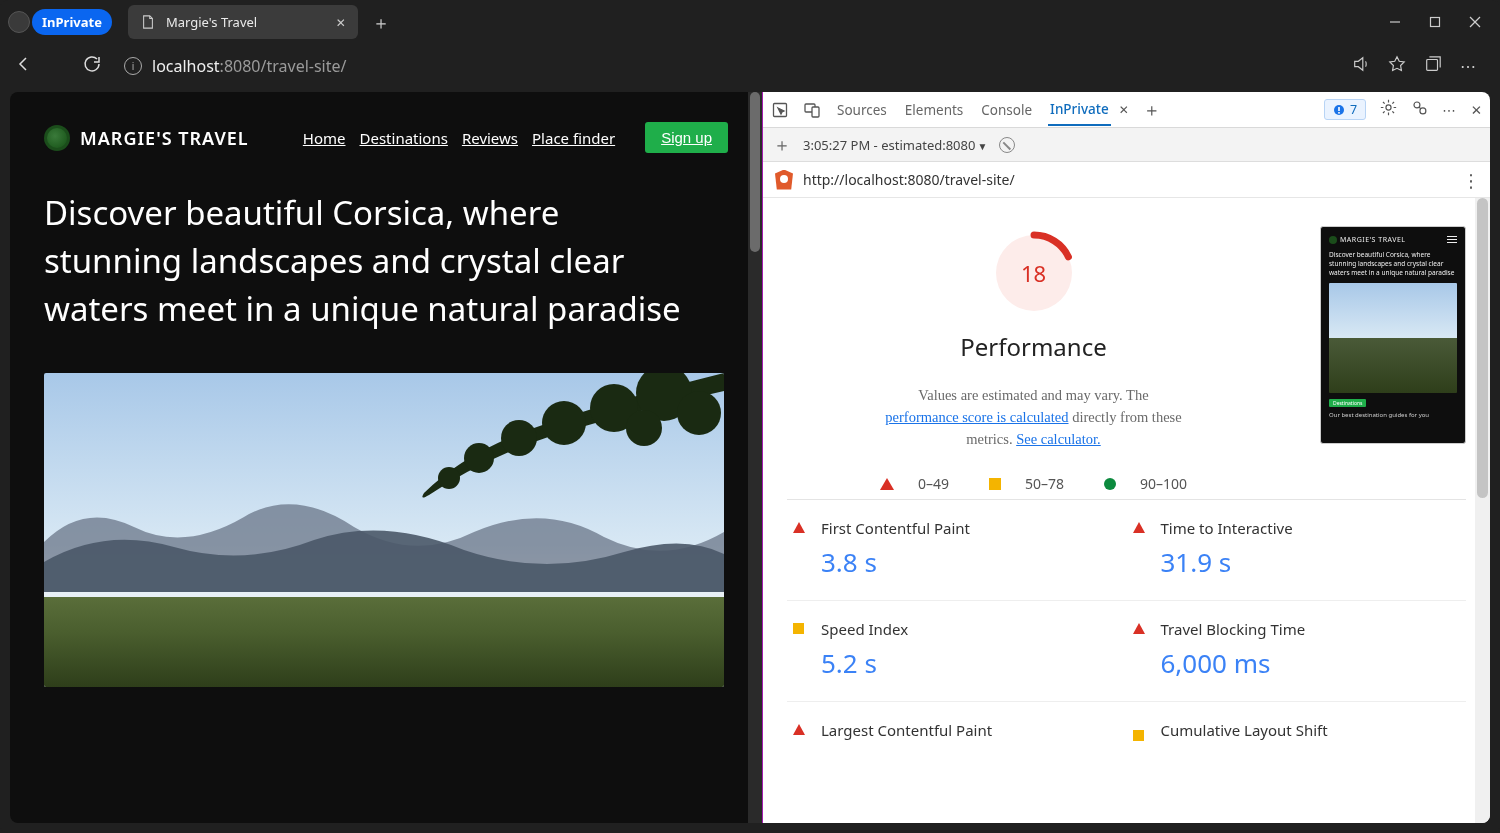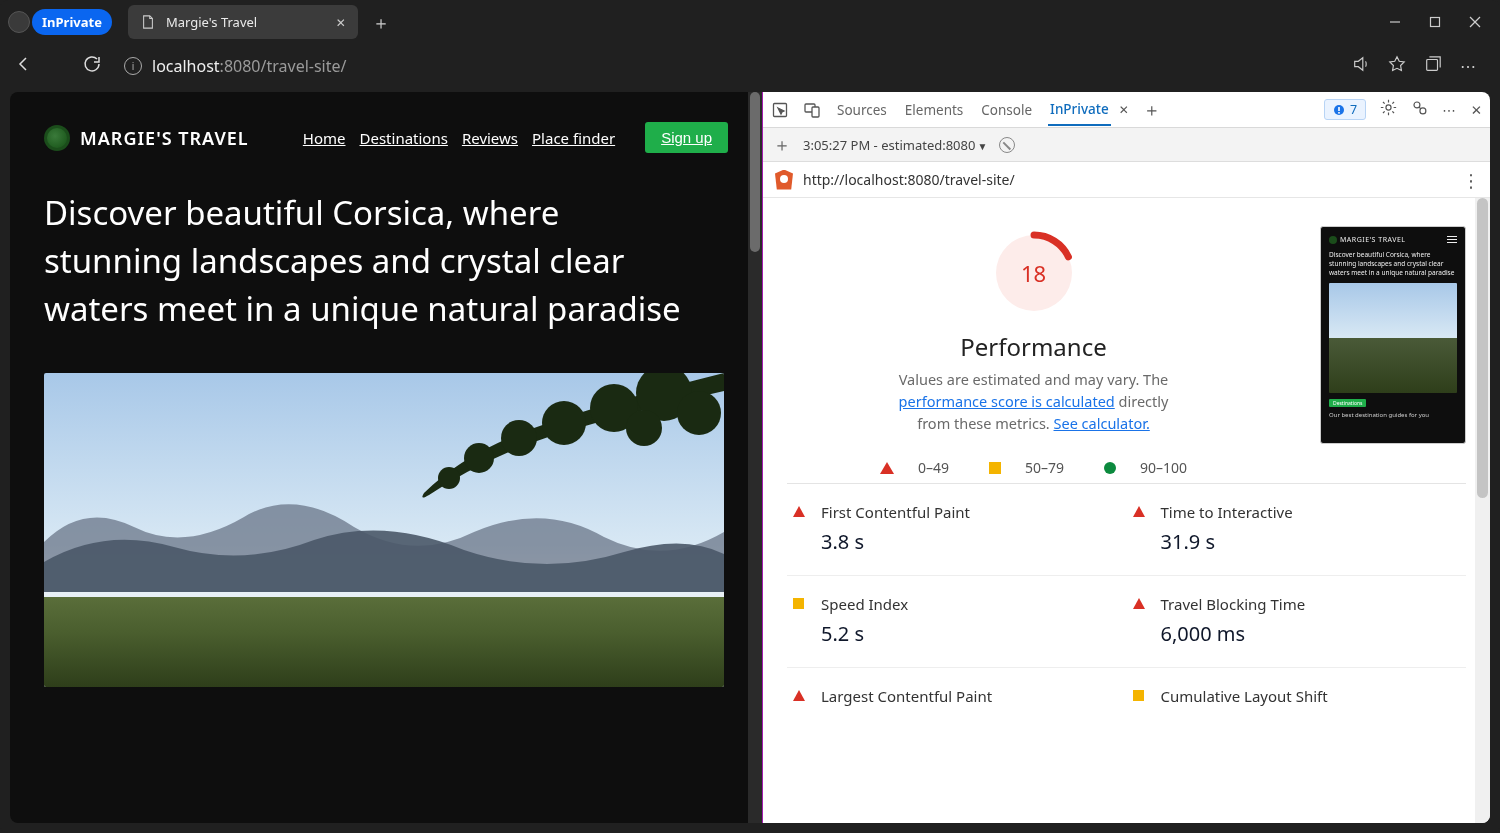--- a/index.html
+++ b/index.html
@@ -76,21 +76,21 @@
   .lh-body { flex:1; overflow:auto; padding:28px 24px 10px; position:relative;}
   .lh-scrollbar { position:absolute; top:0; right:0; width:15px; height:100%; background:#f0f0f0;}
   .lh-scrollbar-thumb { position:absolute; top:0; left:2px; width:11px; height:300px; background:#c4c4c4; border-radius:6px;}
 
   .lh-summary { display:flex; gap:40px; }
   .lh-score-col { flex:1; display:flex; flex-direction:column; align-items:center; }
   .gauge-wrap { width:86px; height:86px; position:relative; margin-top:4px;}
   .gauge-wrap svg { transform:rotate(-90deg);}
   .gauge-score { position:absolute; inset:0; display:flex; align-items:center; justify-content:center; font-size:22px; color:#d93025; font-weight:400;}
   .gauge-label { font-size:24px; color:#222; margin-top:14px;}
-  .score-desc { font-size:14.5px; color:#6a6a6a; text-align:center; margin-top:6px; line-height:1.5; max-width:300px;}
+  .score-desc { font-size:14.5px; color:#6a6a6a; text-align:center; margin-top:22px; line-height:1.5; max-width:300px;font-family:Liberation Serif, serif;}
   .score-desc a { color:#1a73e8; text-decoration:underline;}
   .score-legend { display:flex; gap:40px; margin:24px 0 6px; font-size:14px; color:#555;}
   .leg-item { display:flex; align-items:center; gap:24px;}
   .leg-tri { width:0; height:0; border-left:7px solid transparent; border-right:7px solid transparent; border-bottom:12px solid #d93025;}
   .leg-sq { width:12px; height:12px; background:#f4b400;}
   .leg-cir { width:12px; height:12px; background:#0c8a3e; border-radius:50%;}
 
   .lh-thumb { width:146px; height:218px; background:#0e0e0e; border:1px solid #ccc; border-radius:3px; padding:8px; color:#eee; font-size:7px; position:relative; flex-shrink:0;}
   .lh-thumb-header { display:flex; justify-content:space-between; align-items:center; margin-bottom:6px;}
   .lh-thumb-logo { display:flex; align-items:center; gap:3px; font-size:7px; letter-spacing:0.5px;}
@@ -105,21 +105,21 @@
   .metrics-head { display:flex; justify-content:space-between; align-items:center; margin-top:30px; padding-bottom:4px;}
   .metrics-title { font-size:14px; color:#777; letter-spacing:1px;}
   .expand-link { font-size:14px; color:#777;}
   .metrics-grid { display:grid; grid-template-columns:1fr 1fr; border-top:1px solid #e4e4e4;}
   .metric-cell { padding:18px 6px 20px 6px; border-bottom:1px solid #eee; display:flex; gap:14px;}
   .metric-icon { width:14px; padding-top:4px; flex-shrink:0;}
   .m-tri { width:0; height:0; border-left:6px solid transparent; border-right:6px solid transparent; border-bottom:11px solid #d93025;}
   .m-sq { width:11px; height:11px; background:#f4b400;}
   .metric-body {}
   .metric-name { font-size:15px; color:#333; margin-bottom:6px;}
-  .metric-val { font-size:20px; color:#0f172a;}
+  .metric-val { font-size:26px; color:#3b82f6;}
 </style>
 </head>
 <body>
 
 <div class="browser-frame">
 
   <div class="titlebar">
     <div class="inprivate-avatar"></div>
     <div class="inprivate-badge">
       <span>InPrivate</span>
@@ -298,21 +298,21 @@
             <div class="score-desc">
               <span>Values are estimated and may vary. The </span><a href="#">performance score is calculated</a><span> directly from these metrics. </span><a href="#">See calculator.</a>
             </div>
             <div class="score-legend">
               <div class="leg-item">
                   <span class="leg-tri"></span>
                   <span>0–49</span>
                 </div>
               <div class="leg-item">
                   <span class="leg-sq"></span>
-                  <span>50–79</span>
+                  <span>50–78</span>
                 </div>
               <div class="leg-item">
                   <span class="leg-cir"></span>
                   <span>90–100</span>
                 </div>
             </div>
           </div>
           <div class="lh-thumb">
             <div class="lh-thumb-header">
               <div class="lh-thumb-logo">
@@ -371,21 +371,21 @@
           </div>
           <div class="metric-cell" style="border-bottom:none;">
             <div class="metric-icon">
                 <div class="m-tri"></div>
               </div>
             <div class="metric-body">
                 <div class="metric-name">Largest Contentful Paint</div>
                 <div class="metric-val"></div>
               </div>
           </div>
-          <div class="metric-cell" style="border-bottom:none;">
+          <div class="metric-cell" style="border-bottom:none;align-items:center;">
             <div class="metric-icon">
                 <div class="m-sq"></div>
               </div>
             <div class="metric-body">
                 <div class="metric-name">Cumulative Layout Shift</div>
                 <div class="metric-val"></div>
               </div>
           </div>
         </div>
 

